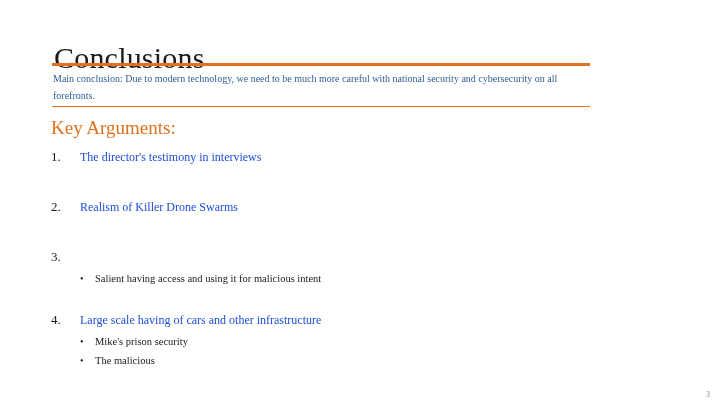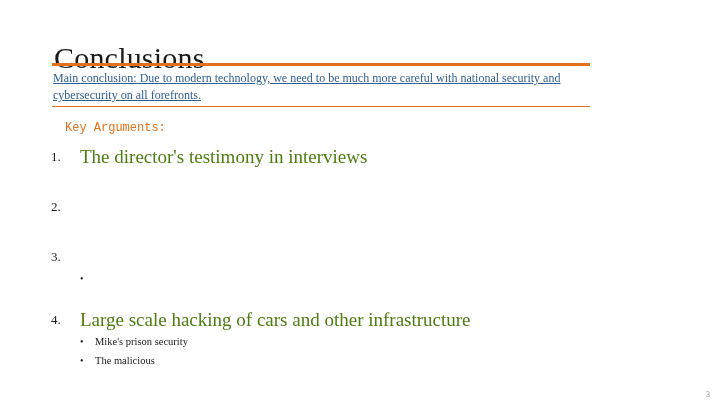--- a/index.html
+++ b/index.html
@@ -46,42 +46,41 @@
     top: 63px;
     width: 538px;
     height: 3px;
     background: #E2711D;
   }
   .main-conclusion {
     position: absolute;
     left: 53px;
     top: 70px;
     width: 540px;
-    font-size: 12px;
+    font-size: 10px;
     line-height: 17px;
     color: #2E5E92;
     font-family: "Liberation Serif", serif;
-    text-decoration: underline;
   }
   .sub-rule {
     position: absolute;
     left: 52px;
     top: 106px;
     width: 538px;
     height: 1px;
     background: #E2711D;
   }
   .key-args {
     position: absolute;
-    left: 65px;
+    left: 51px;
     top: 118px;
-    font-size: 12px;
+    font-size: 19px;
     line-height: 20px;
     color: #E2711D;
-    font-family: Liberation Mono, monospace;
+    font-family: Liberation Serif, serif;
   }
   .list {
     position: absolute;
     left: 51px;
     top: 148px;
     width: 600px;
   }
   .item {
     position: relative;
     margin-bottom: 6px;
@@ -91,23 +90,23 @@
     align-items: flex-start;
   }
   .item-num {
     width: 29px;
     flex: 0 0 29px;
     font-size: 13px;
     line-height: 18px;
     color: #1a1a1a;
   }
   .item-text {
-    font-size: 19px;
+    font-size: 12px;
     line-height: 18px;
-    color: #4d7c0f;
+    color: #1d4ed8;
   }
   .sub-list {
     margin-top: 5px;
     margin-left: 29px;
   }
   .sub-row {
     display: flex;
     align-items: flex-start;
     margin-bottom: 3px;
   }
@@ -160,42 +159,44 @@
         <span class="item-num">1.</span>
         <span class="item-text">The director's testimony in interviews</span>
       </div>
     </div>
 
     <div class="spacer-1"></div>
 
     <div class="item">
       <div class="item-row">
         <span class="item-num">2.</span>
+        <span class="item-text">Realism of Killer Drone Swarms</span>
       </div>
     </div>
 
     <div class="spacer-2"></div>
 
     <div class="item">
       <div class="item-row">
         <span class="item-num">3.</span>
       </div>
       <div class="sub-list">
         <div class="sub-row">
           <span class="sub-bullet">•</span>
+          <span class="sub-text">Salient having access and using it for malicious intent</span>
         </div>
       </div>
     </div>
 
     <div class="spacer-3"></div>
 
     <div class="item">
       <div class="item-row">
         <span class="item-num">4.</span>
-        <span class="item-text">Large scale hacking of cars and other infrastructure</span>
+        <span class="item-text">Large scale having of cars and other infrastructure</span>
       </div>
       <div class="sub-list">
         <div class="sub-row">
           <span class="sub-bullet">•</span>
           <span class="sub-text">Mike's prison security</span>
         </div>
         <div class="sub-row">
           <span class="sub-bullet">•</span>
           <span class="sub-text">The malicious</span>
         </div>

